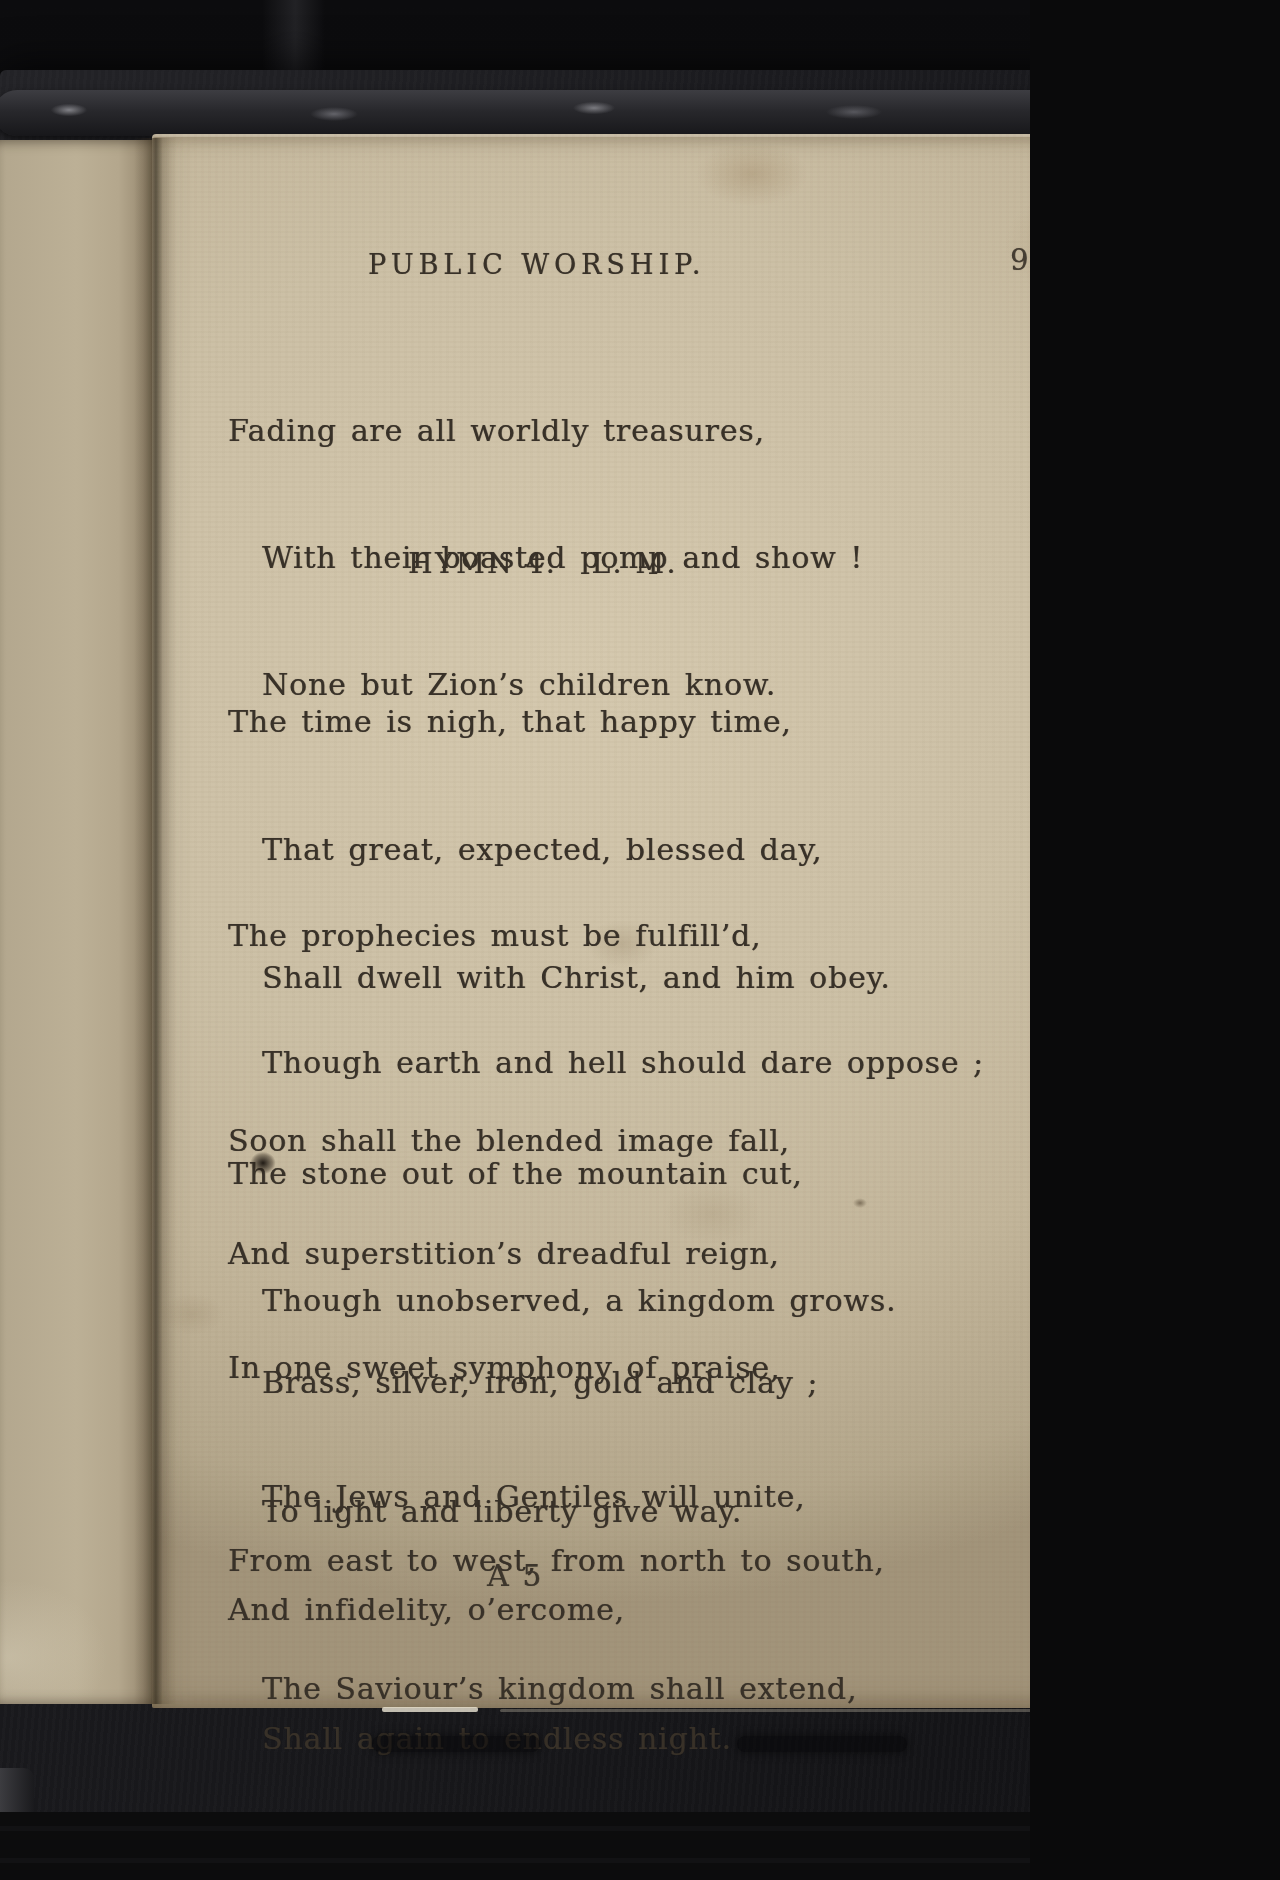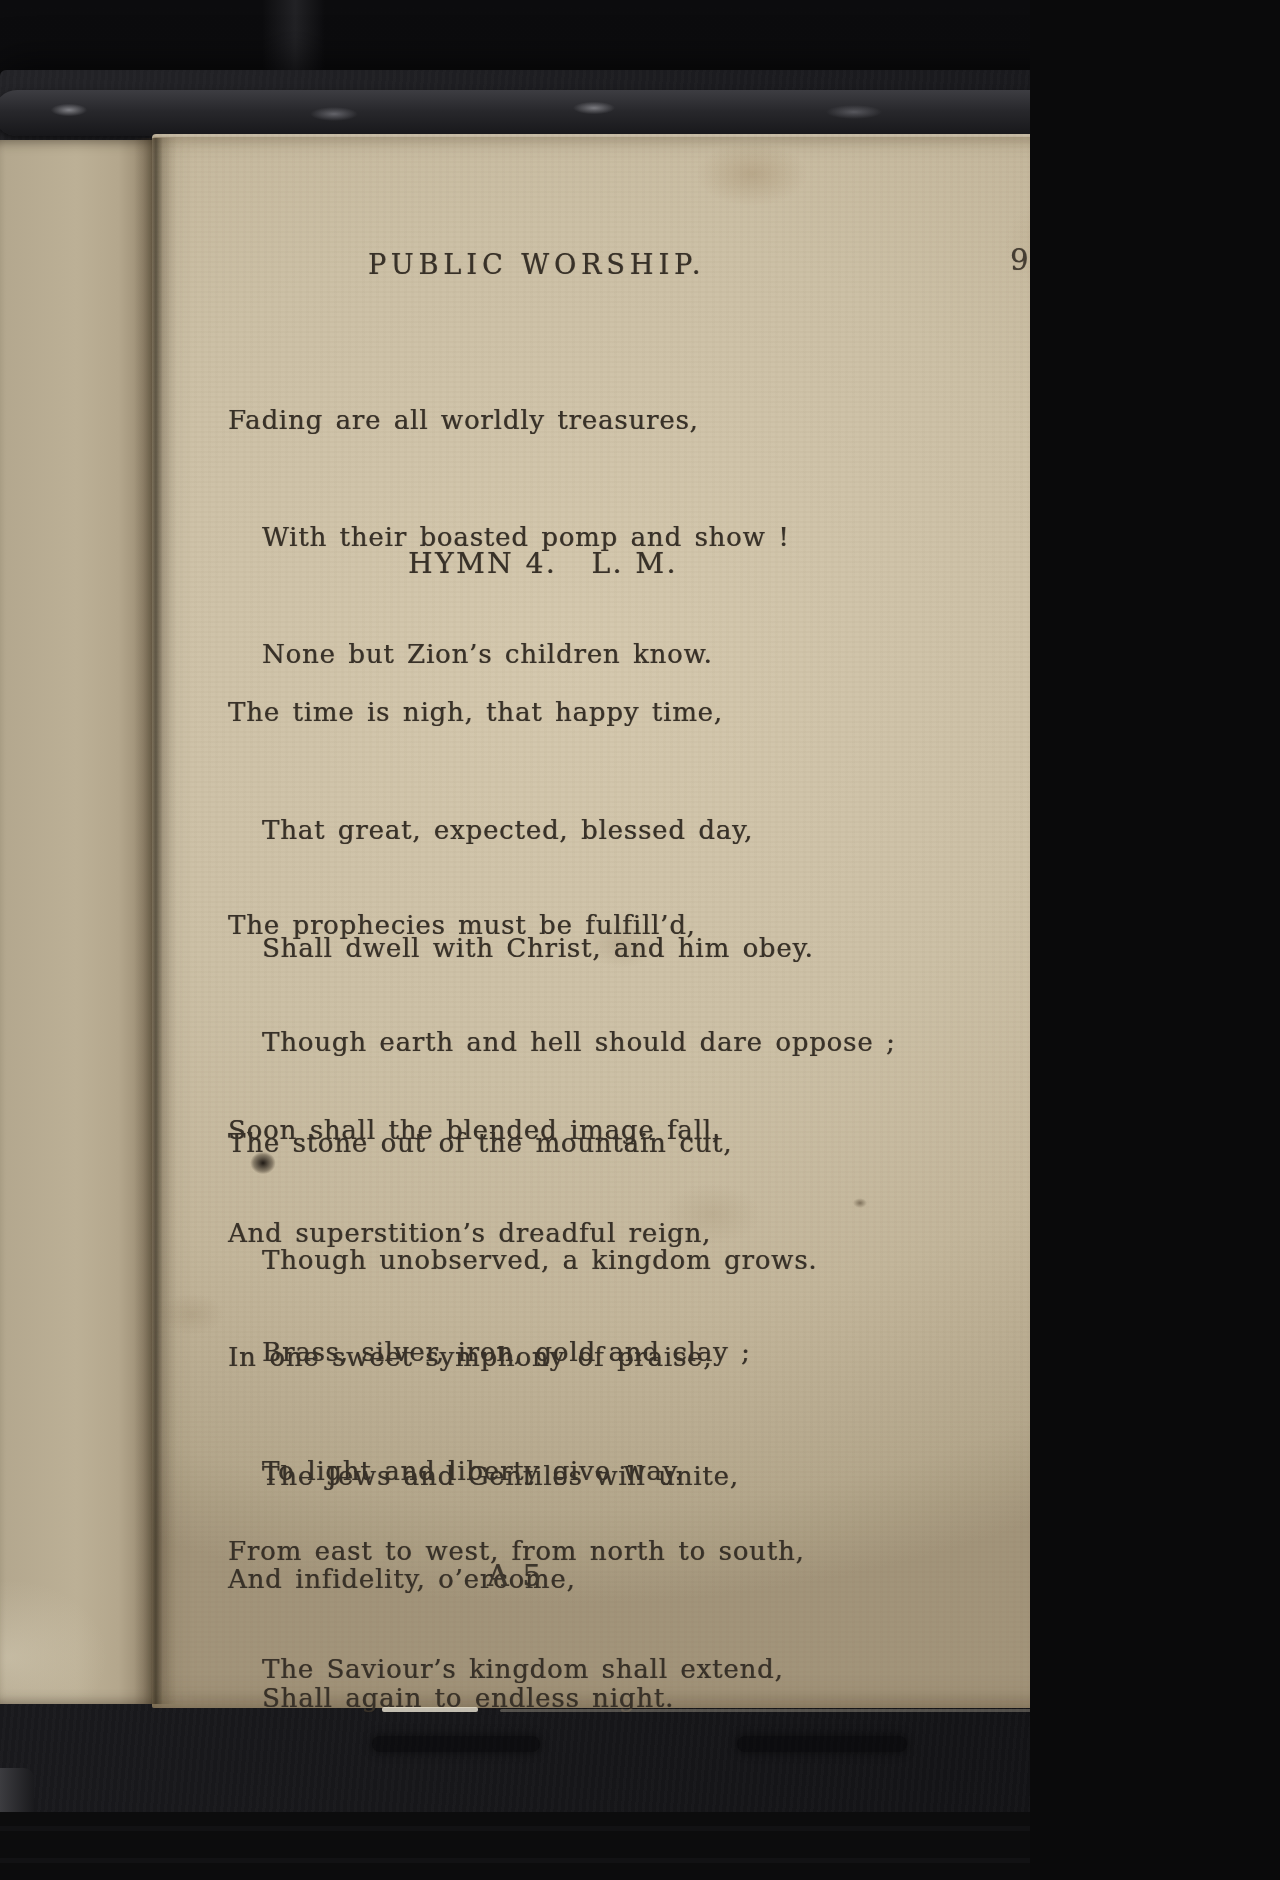--- a/index.html
+++ b/index.html
@@ -78,21 +78,21 @@
     position:absolute;left:152px;top:134px;width:994px;height:1574px;border-radius:4px 24px 6px 2px;
     background-image:
       repeating-linear-gradient(0deg,rgba(120,100,70,.03) 0 2px,rgba(0,0,0,0) 2px 5px),
       repeating-linear-gradient(90deg,rgba(120,100,70,.025) 0 3px,rgba(0,0,0,0) 3px 7px);
     pointer-events:none;
   }
   .txt{position:absolute;color:#383128;text-shadow:.5px 0 0 rgba(56,49,40,.55),0 0 1px rgba(56,49,40,.25);}
   .running-title{left:368px;top:249px;font-size:27px;letter-spacing:5px;}
   .page-num{left:1010px;top:243px;font-size:29px;color:#453d32;}
   .hymn-heading{left:408px;top:547px;font-size:28px;letter-spacing:2.5px;white-space:pre;}
-  .stanza{position:absolute;left:228px;font-size:26px;letter-spacing:.8px;word-spacing:3.5px;white-space:pre;}
+  .stanza{position:absolute;left:228px;font-size:30px;letter-spacing:.8px;word-spacing:3.5px;white-space:pre;}
   .stanza .line{display:block;}
   .s1{top:340px}.s1 .line{line-height:41px}
   .s2{top:631px}.s2 .line{line-height:42px}
   .s3{top:845px}.s3 .line{line-height:41px}
   .s4{top:1049px}.s4 .line{line-height:43px}
   .s5{top:1276px}.s5 .line{line-height:43px}
   .s6{top:1470px}.s6 .line{line-height:42px}
   .indent{padding-left:34px;margin-top:16px;}
   .signature{left:449px;top:1558px;font-size:30px;letter-spacing:2px;color:#3d362c;margin-left:38px;}
   .ink-blot{

